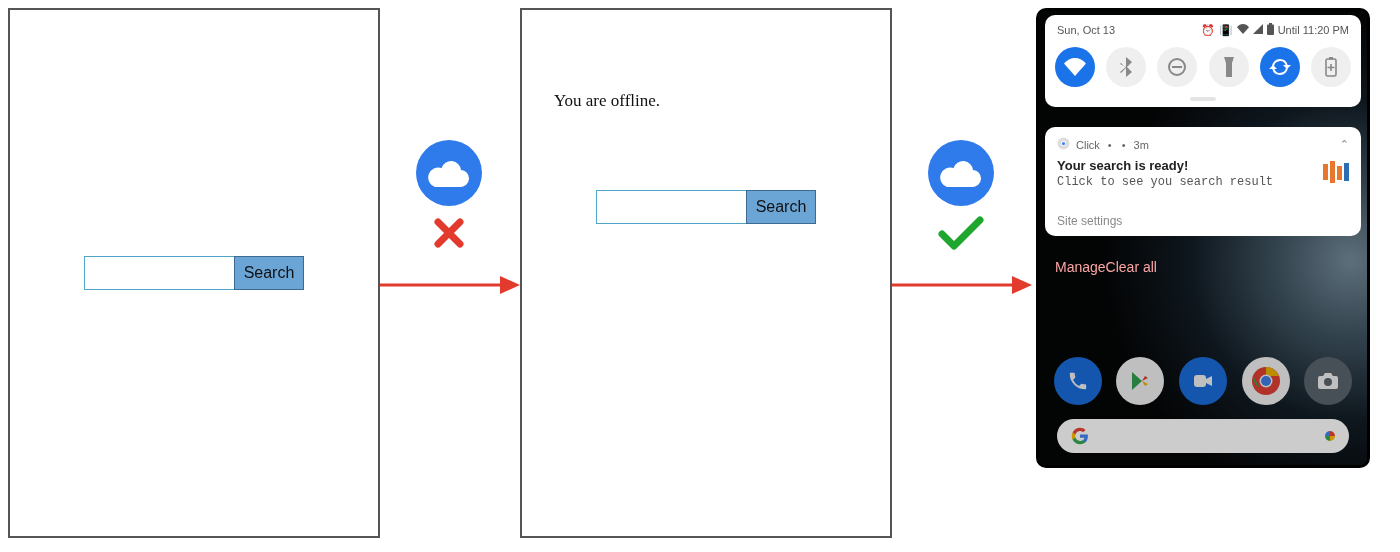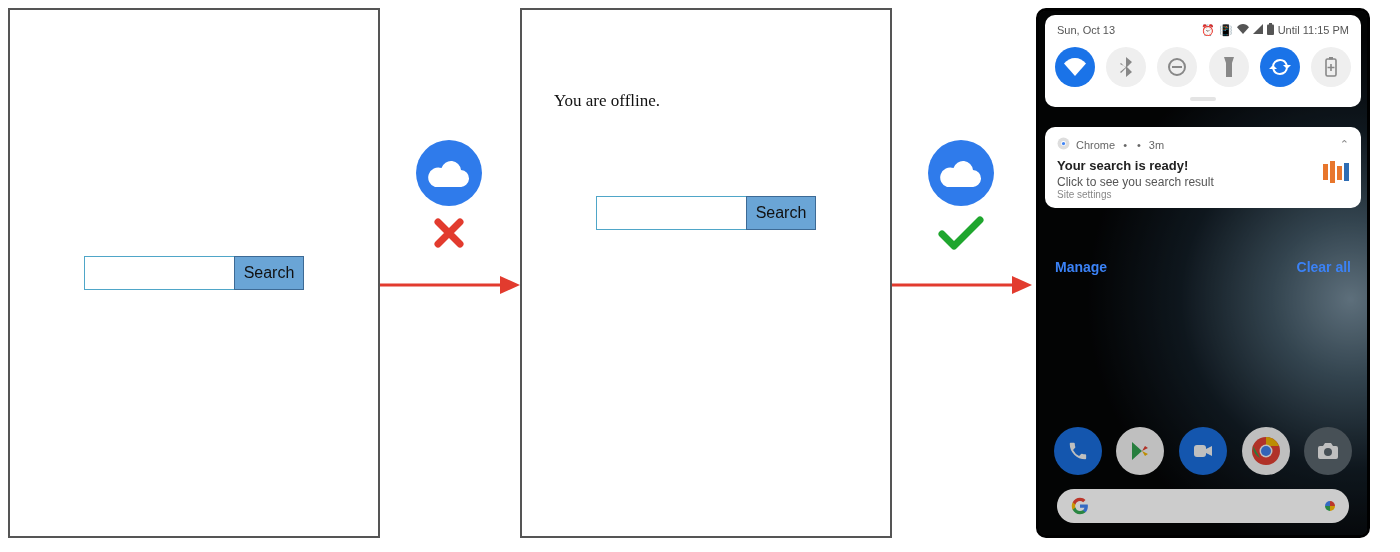--- a/index.html
+++ b/index.html
@@ -26,21 +26,21 @@
   .frame1 { justify-content: center; align-items: center; }
   .frame2 { padding: 78px 32px 0 32px; align-items: center; }
   .offline-text {
     font-family: "Times New Roman", serif;
     font-size: 17px;
     line-height: 1.5;
     color: #111;
     width: 100%;
     margin-bottom: 64px;
   }
-  .offline-heading { margin: 0 0 18px 0; }
+  .offline-heading { margin: 0 0 12px 0; }
   .search-wrap {
     display: flex;
     align-items: stretch;
   }
   .search-input {
     width: 150px;
     height: 34px;
     border: 1px solid #4fa6c8;
     border-right: none;
     background: #fff;
@@ -86,21 +86,21 @@
     position: absolute;
     top: 262px;
     left: 0;
     width: 140px;
     height: 30px;
   }
 
   
   .phone {
     width: 334px;
-    height: 530px;
+    height: 460px;
     border: 3px solid #000;
     border-radius: 10px;
     background: #1b1b1b;
     overflow: hidden;
     position: relative;
     flex-shrink: 0;
     margin-left: 4px;
   }
   .phone-bg {
     position: absolute; inset: 0;
@@ -142,26 +142,26 @@
     top:116px; left:6px; right:6px;
     background:#fff; border-radius:10px;
     padding:10px 12px 8px 12px;
     font-size:12px;
   }
   .notif-head{display:flex;align-items:center;gap:6px;color:#666;font-size:11px;margin-bottom:6px;}
   .notif-head .sp{margin:0 2px;}
   .notif-chev{margin-left:auto;color:#888;}
   .notif-row{display:flex;align-items:center;gap:8px;}
   .notif-title{font-weight:600;font-size:13px;color:#222;}
-  .notif-sub{color:#555;font-size:12px;margin-top:2px;}
+  .notif-sub{color:#555;font-size:12px;margin-top:2px;font-family:Liberation Mono, monospace;}
   .notif-icon{margin-left:auto;}
-  .notif-settings{margin-top:0;color:#888;font-size:10px;}
+  .notif-settings{margin-top:25px;color:#888;font-size:12px;}
   .shade-actions{
     position:absolute; top:248px; left:16px; right:16px;
-    display:flex; justify-content:space-between; color:#3b82f6; font-size:14px;font-weight:bold;
+    display:flex; color:#fca5a5; font-size:14px;
   }
 
   .dock{
     position:absolute; bottom:60px; left:0; right:0;
     display:flex; justify-content:space-evenly;
   }
   .dock-icon{
     width:48px;height:48px;border-radius:50%;
     display:flex;align-items:center;justify-content:center;
     font-size:20px; cursor:pointer;
@@ -255,21 +255,21 @@
           <svg width="10" height="10" viewBox="0 0 10 10">
               <path fill="#555" d="M0 10h10V0z"></path>
             </svg>
         </span>
         <span>
           <svg width="7" height="12" viewBox="0 0 7 12">
               <rect x="0" y="1.5" width="7" height="10.5" rx="1" fill="#555"></rect>
               <rect x="2" y="0" width="3" height="2" fill="#555"></rect>
             </svg>
         </span>
-        <span>Until 11:15 PM</span>
+        <span>Until 11:20 PM</span>
       </span>
     </div>
     <div class="qs-toggles">
       <div class="toggle toggle-on">
         <svg width="22" height="18" viewBox="0 0 22 18">
             <path fill="#fff" d="M11 18 0 5.5C3 2 6.8 0 11 0s8 2 11 5.5z"></path>
           </svg>
       </div>
       <div class="toggle toggle-off">
         <svg width="12" height="20" viewBox="0 0 12 20">
@@ -305,21 +305,21 @@
 
   <div class="notif-card">
     <div class="notif-head">
       <span>
         <svg width="13" height="13" viewBox="0 0 24 24">
             <circle cx="12" cy="12" r="11" fill="#ddd"></circle>
             <circle cx="12" cy="12" r="4.5" fill="#fff"></circle>
             <circle cx="12" cy="12" r="3" fill="#4285f4"></circle>
           </svg>
       </span>
-      <span>Chrome</span>
+      <span>Click</span>
       <span class="sp">•</span>
       <span class="sp">•</span>
       <span>3m</span>
       <span class="notif-chev">⌃</span>
     </div>
     <div class="notif-row">
       <div>
         <div class="notif-title">Your search is ready!</div>
         <div class="notif-sub">Click to see you search result</div>
       </div>

